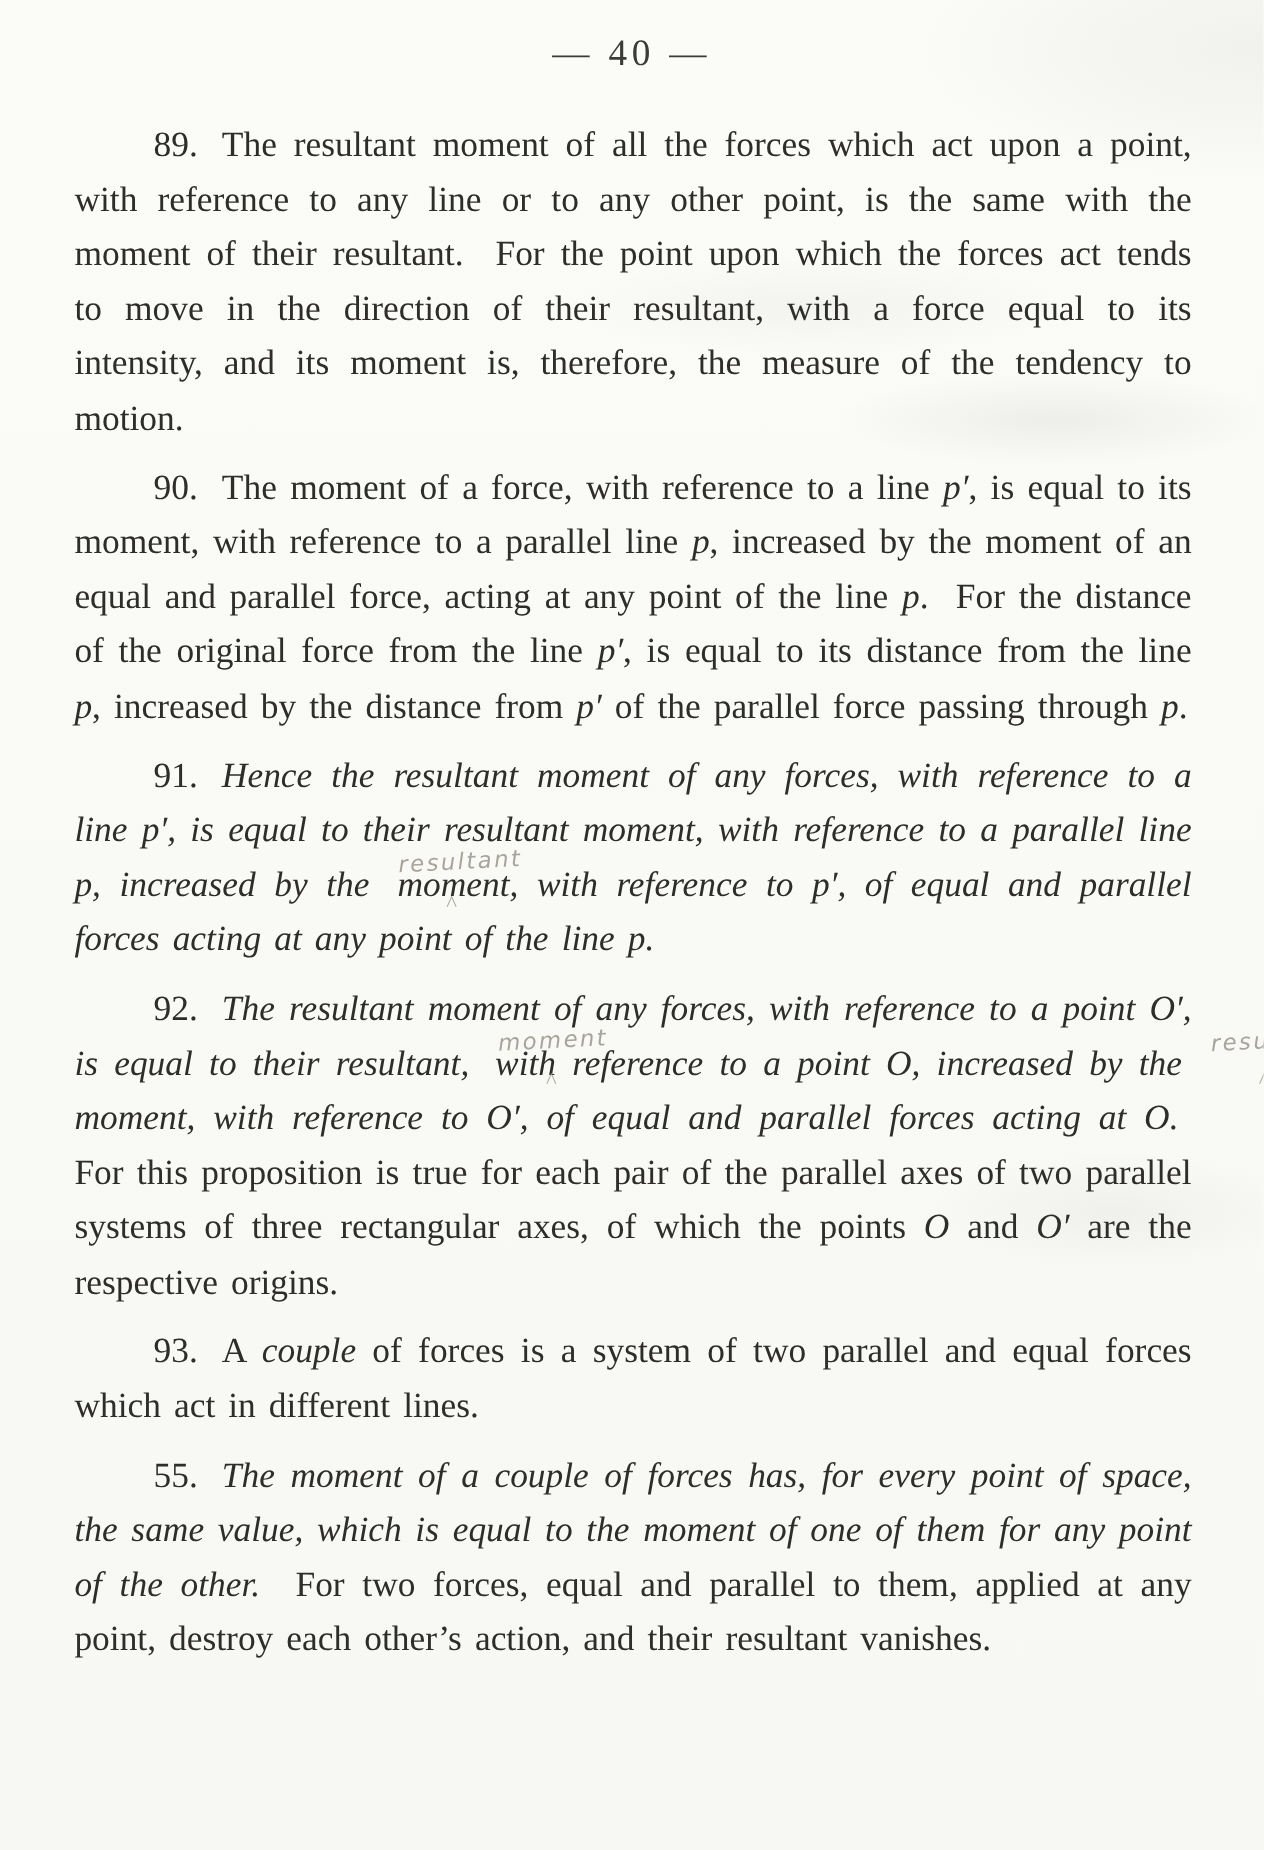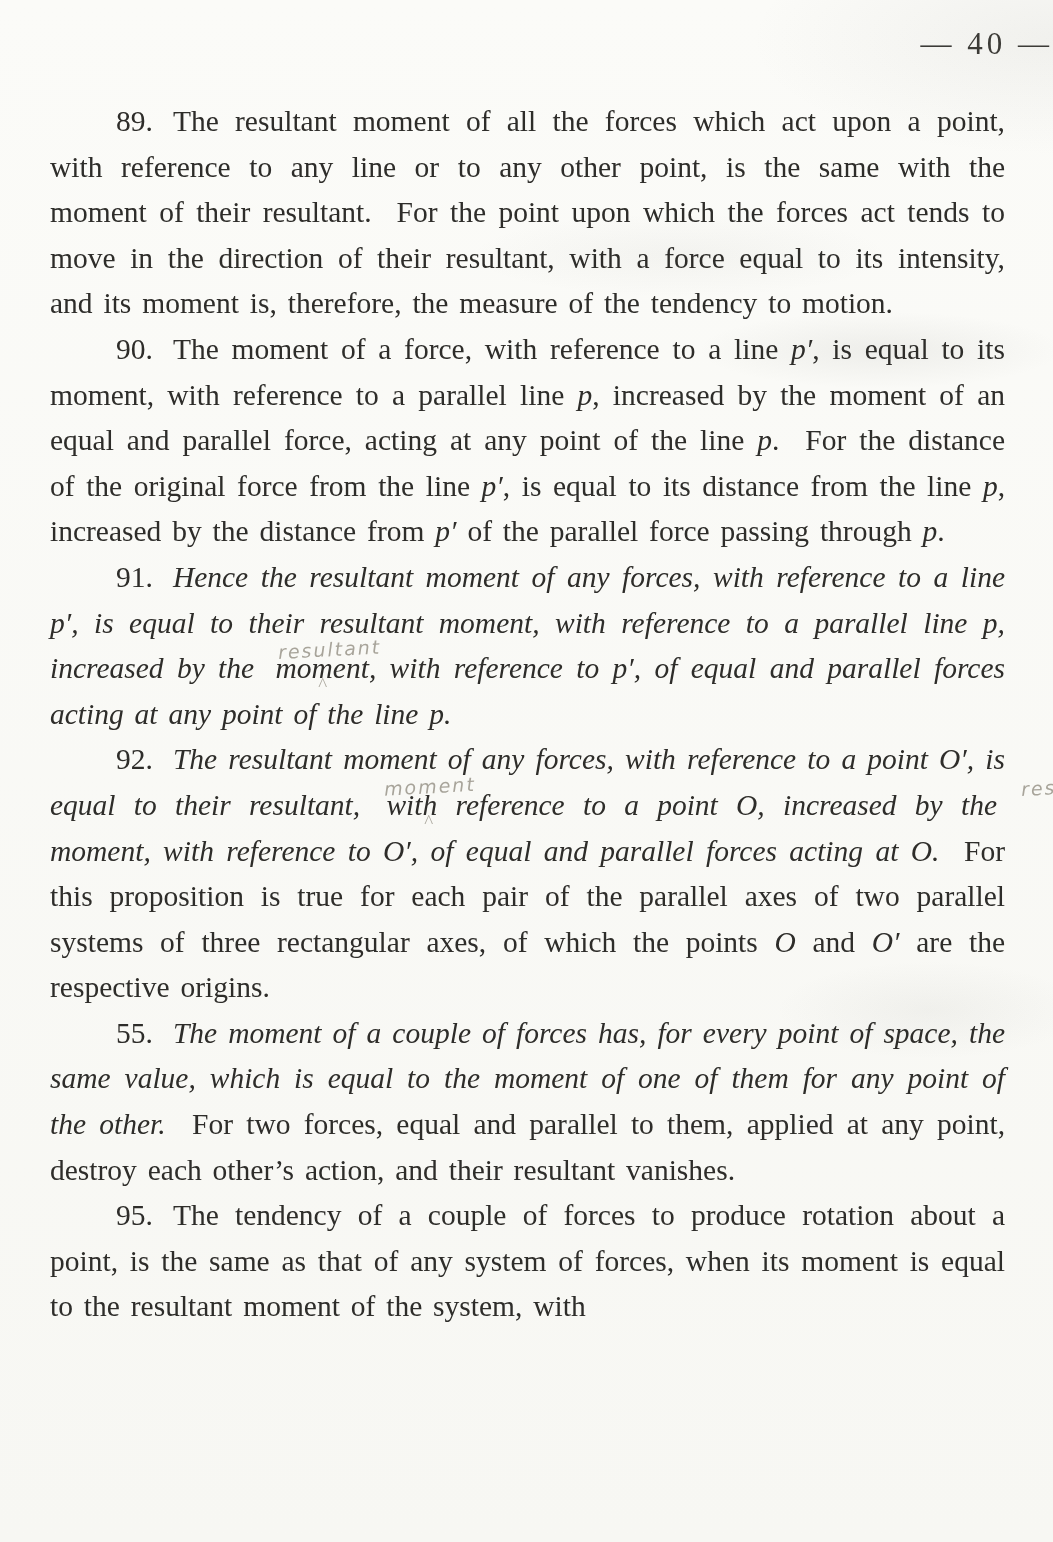--- a/index.html
+++ b/index.html
@@ -16,34 +16,34 @@
     background:
       radial-gradient(ellipse 260px 55px at 880px 350px, rgba(125,125,118,0.10), transparent 70%),
       radial-gradient(ellipse 220px 70px at 930px 1010px, rgba(125,125,118,0.07), transparent 70%),
       radial-gradient(ellipse 420px 160px at 1053px 40px, rgba(135,135,128,0.09), transparent 72%),
       radial-gradient(ellipse 300px 60px at 680px 255px, rgba(120,120,113,0.06), transparent 70%),
       linear-gradient(#fbfbf8, #f7f7f3);
   }
   .page-number {
     position: relative;
     margin-top: 26px;
-    text-align: right;
+    text-align: center;
     font-size: 31px;
     letter-spacing: 4px;
     color: #3c3b37;
   }
   .body-text {
     position: relative;
     margin: 37px 48px 0 50px;
     font-size: 29.5px;
     line-height: 45.6px;
     text-align: justify;
     word-spacing: 3.5px;
   }
-  .body-text p { margin: 0; text-indent: 66px; }
+  .body-text p { margin: 12px; text-indent: 66px; }
   .pnum { padding-right: 20px; }
   .it { font-style: italic; }
   .ro { font-style: normal; }
   
   .annot {
     position: relative;
     display: inline-block;
     width: 8px; height: 1em;
     vertical-align: baseline;
   }
@@ -71,16 +71,16 @@
 </head>
 <body>
 
 <div class="scan-page">
   <div class="page-number">— 40 —</div>
   <div class="body-text" id="page-body">
       <p><span class="pnum">89.</span><span class="ro">The resultant moment of all the forces which act upon a point, with reference to any line or to any other point, is the same with the moment of their resultant.&nbsp; For the point upon which the forces act tends to move in the direction of their resultant, with a force equal to its intensity, and its moment is, therefore, the measure of the tendency to motion.</span></p>
       <p><span class="pnum">90.</span><span class="ro">The moment of a force, with reference to a line </span><span class="it">p′</span><span class="ro">, is equal to its moment, with reference to a parallel line </span><span class="it">p</span><span class="ro">, increased by the moment of an equal and parallel force, acting at any point of the line </span><span class="it">p</span><span class="ro">.&nbsp; For the distance of the original force from the line </span><span class="it">p′</span><span class="ro">, is equal to its distance from the line </span><span class="it">p</span><span class="ro">, increased by the distance from </span><span class="it">p′</span><span class="ro"> of the parallel force passing through </span><span class="it">p</span><span class="ro">.</span></p>
       <p><span class="pnum">91.</span><span class="it">Hence the resultant moment of any forces, with reference to a line p′, is equal to their resultant moment, with reference to a parallel line p, increased by the</span><span class="annot"><span class="annot-word">resultant</span><span class="annot-caret">^</span></span><span class="it"> moment, with reference to p′, of equal and parallel forces acting at any point of the line p.</span></p>
       <p><span class="pnum">92.</span><span class="it">The resultant moment of any forces, with reference to a point O′, is equal to their resultant,</span><span class="annot"><span class="annot-word">moment</span><span class="annot-caret">^</span></span><span class="it"> with reference to a point O, increased by the</span><span class="annot"><span class="annot-word">resultant</span><span class="annot-caret">^</span></span><span class="it"> moment, with reference to O′, of equal and parallel forces acting at O.</span><span class="ro">&nbsp; For this proposition is true for each pair of the parallel axes of two parallel systems of three rectangular axes, of which the points </span><span class="it">O</span><span class="ro"> and </span><span class="it">O′</span><span class="ro"> are the respective origins.</span></p>
+      <p><span class="pnum">93.</span><span class="ro">A </span><span class="it">couple</span><span class="ro"> of forces is a system of two parallel and equal forces which act in different lines.</span></p>
       <p><span class="pnum">55.</span><span class="it">The moment of a couple of forces has, for every point of space, the same value, which is equal to the moment of one of them for any point of the other.</span><span class="ro">&nbsp; For two forces, equal and parallel to them, applied at any point, destroy each other’s action, and their resultant vanishes.</span></p>
-      <p><span class="pnum">95.</span><span class="ro">The tendency of a couple of forces to produce rotation about a point, is the same as that of any system of forces, when its moment is equal to the resultant moment of the system, with</span></p>
     </div>
 </div>
 
 </body></html>

